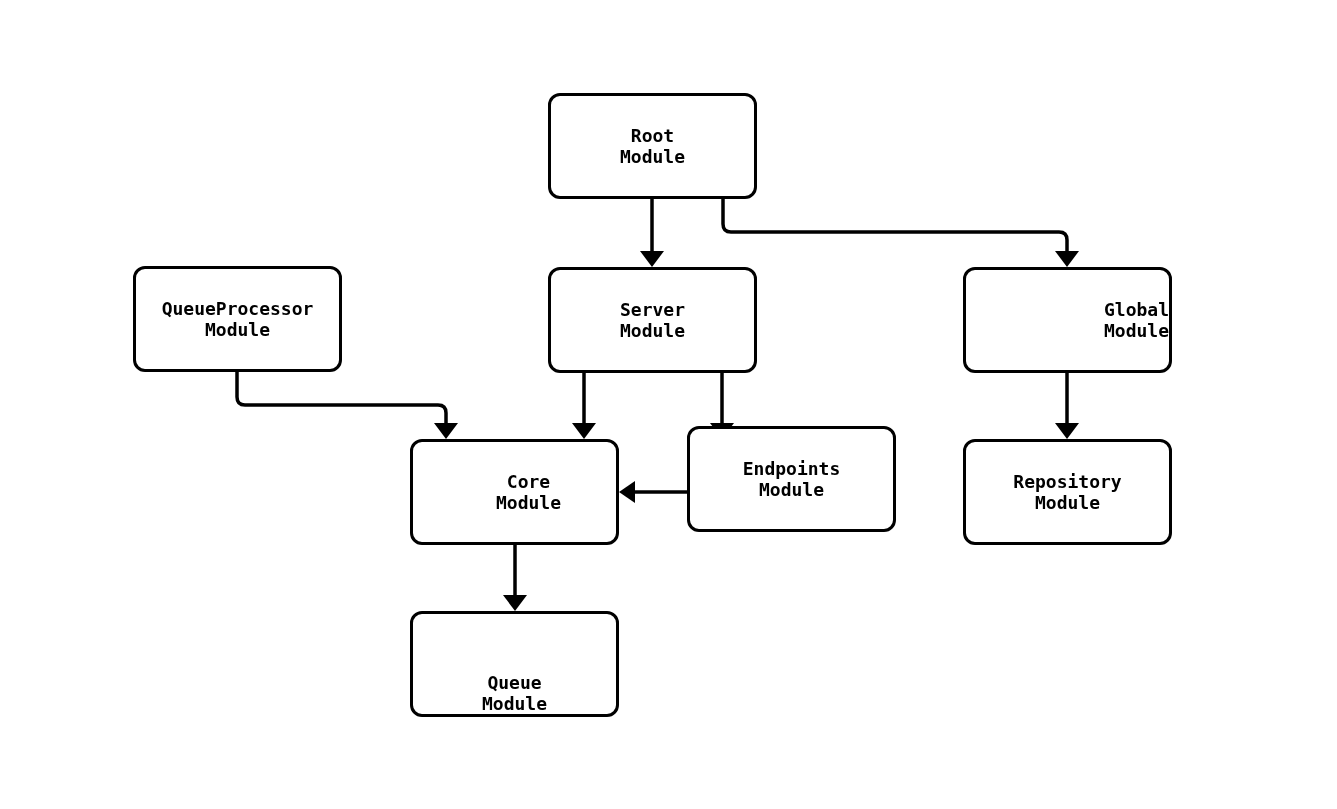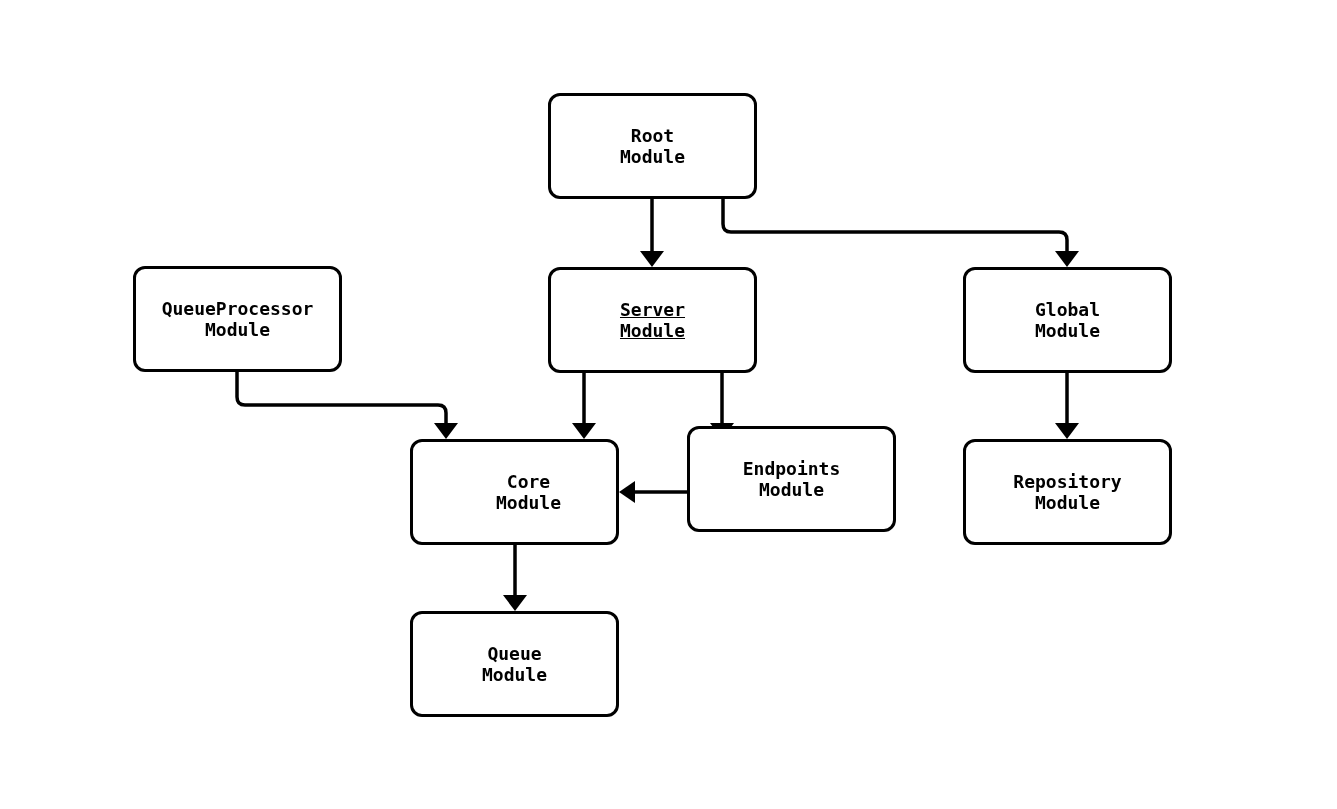--- a/index.html
+++ b/index.html
@@ -45,26 +45,26 @@
     justify-content: center;
     font-weight: bold;
     font-size: 18px;
     line-height: 21px;
     color: #000000;
     text-align: center;
   }
   .node span { display: block; }
   #node-root            { left: 548px;  top: 93px;  }
   #node-queue-processor { left: 133px;  top: 266px; }
-  #node-server          { left: 548px;  top: 267px; text-decoration: underline; }
-  #node-global          { left: 963px;  top: 267px; }
+  #node-server          { left: 548px;  top: 267px; }
+  #node-global          { left: 963px;  top: 267px; align-items: flex-end; }
   #node-core            { left: 410px;  top: 439px; padding-left: 28px; }
   #node-endpoints       { left: 687px;  top: 426px; }
   #node-repository      { left: 963px;  top: 439px; }
-  #node-queue           { left: 410px;  top: 611px; }
+  #node-queue           { left: 410px;  top: 611px; justify-content: flex-end; }
 </style>
 </head>
 <body>
 
 <div id="canvas">
 
   <svg id="edges" viewBox="0 0 1337 809" xmlns="http://www.w3.org/2000/svg">
 
     <g>
       <path class="edge-line" d="M652,199 L652,252"></path>

